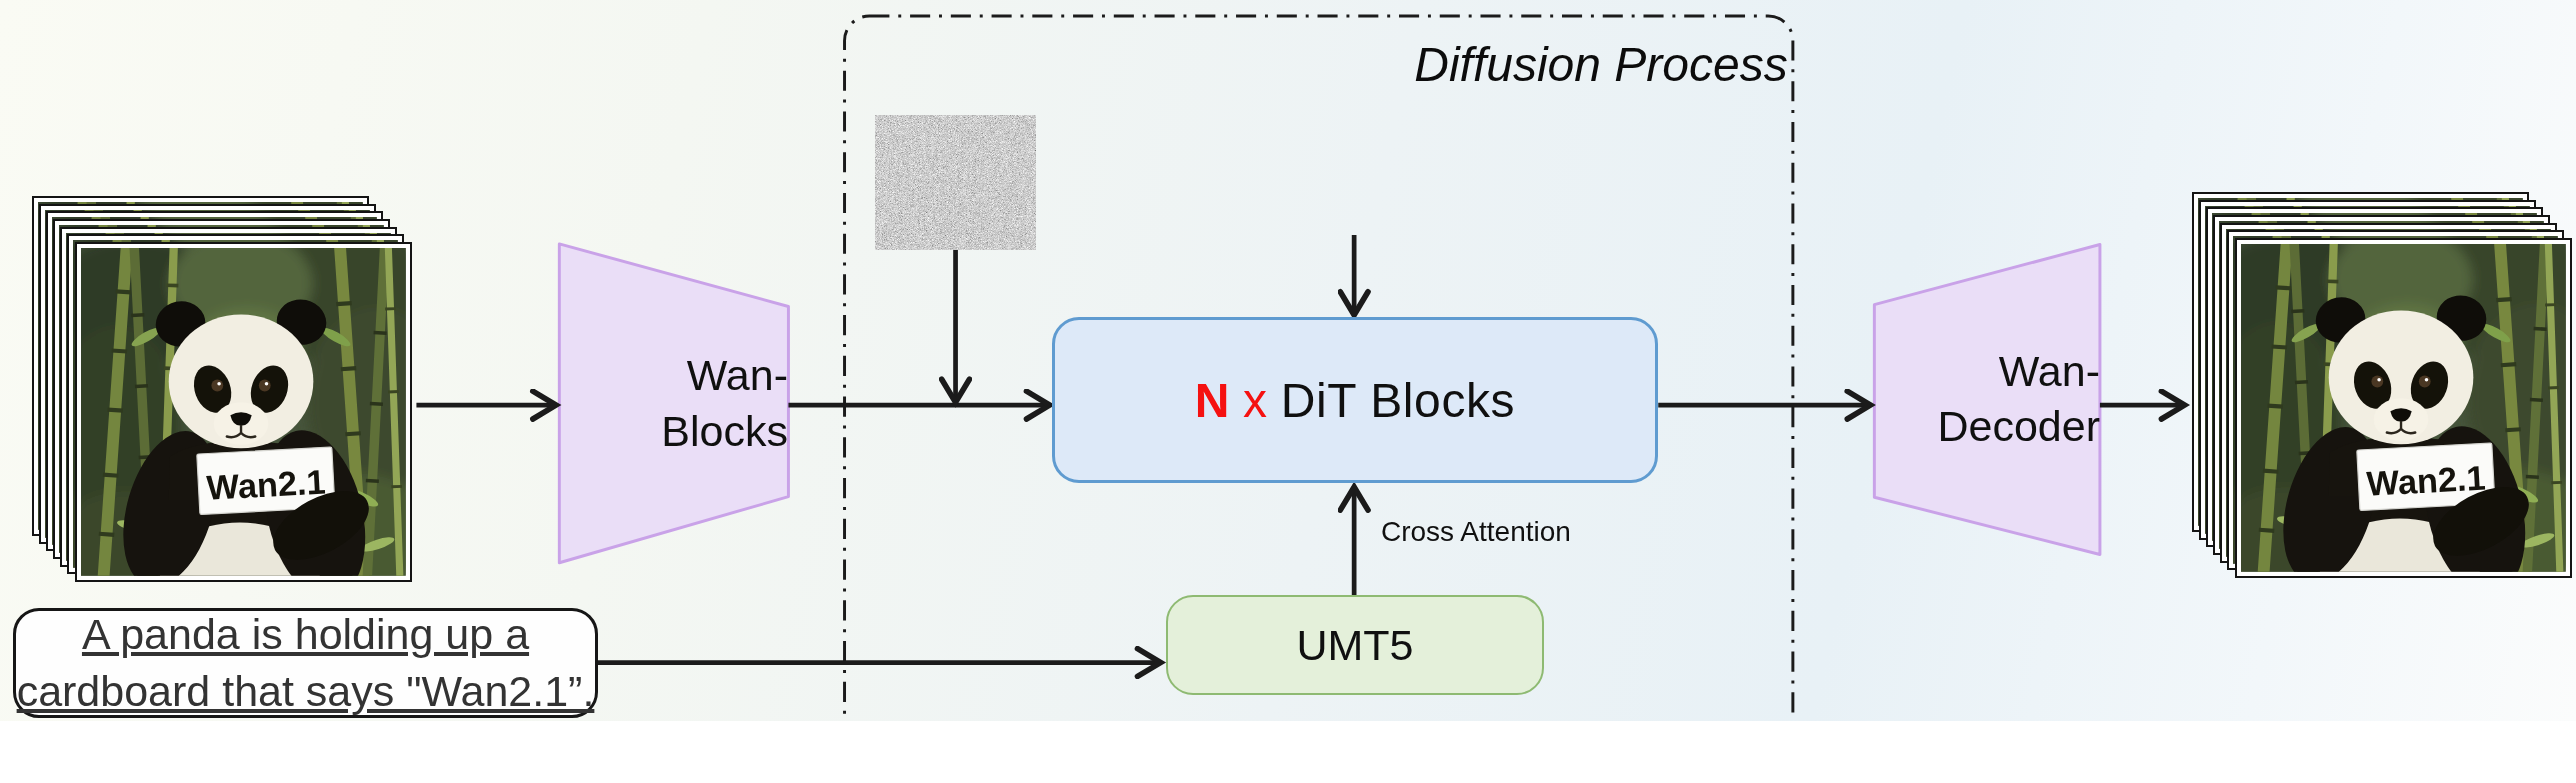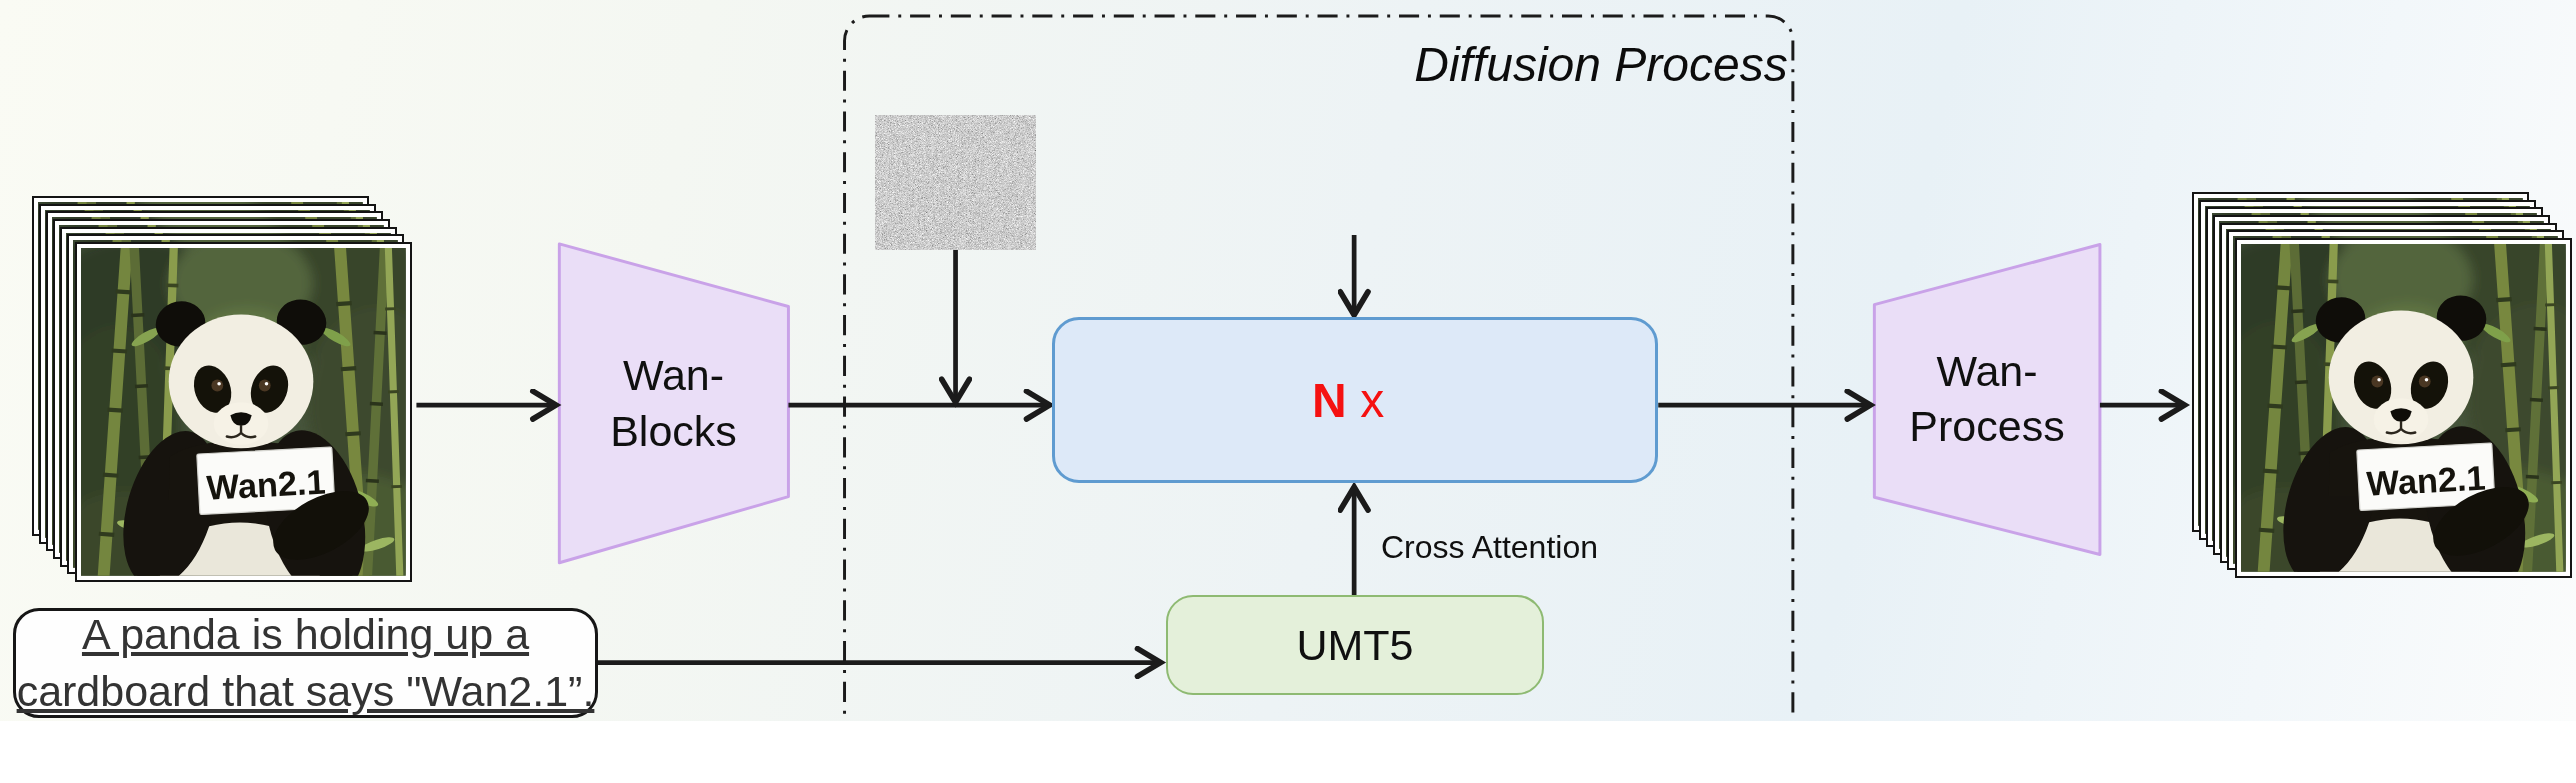--- a/index.html
+++ b/index.html
@@ -11,22 +11,22 @@
   #overlay{position:absolute;left:0;top:0;}
   .node{position:absolute;display:flex;align-items:center;justify-content:center;box-sizing:border-box;white-space:nowrap;}
   #timestep-box{left:1166px;top:132px;width:378px;height:103px;background:#faeed7;border-radius:15.4px;font-size:43px;}
   #dit-box{left:1052px;top:317px;width:606px;height:166px;background:#dde9f8;border:3px solid #5f9bd0;border-radius:27px;font-size:48px;letter-spacing:0.6px;}
   #dit-box .dit-n{color:#f51111;font-weight:bold;margin-right:13px;}
   #dit-box .dit-times{color:#f51111;margin-right:13px;}
   #umt5-box{left:1166px;top:595px;width:378px;height:100px;background:#e4f0da;border:2.4px solid #8eba72;border-radius:27px;font-size:43px;}
   #prompt-box{left:13px;top:608px;width:585px;height:110px;background:#fefefe;border:3.5px solid #161616;border-radius:26px;
     font-size:43px;color:#333;flex-direction:column;line-height:1.33;text-align:center;text-decoration:underline;}
   #diffusion-title{position:absolute;left:1400px;top:37px;width:402px;text-align:center;font-size:48px;font-style:italic;color:#0c0c0c;}
-  #cross-attention-label{position:absolute;left:1381px;top:529px;font-size:32px;}
-  .vae-label{position:absolute;display:flex;flex-direction:column;align-items:center;justify-content:center;
+  #cross-attention-label{position:absolute;left:1381px;top:516px;font-size:28px;}
+  .vae-label{position:absolute;display:flex;flex-direction:column;align-items:flex-end;justify-content:center;
     font-size:43px;line-height:1.28;box-sizing:border-box;text-align:center;}
   #encoder-label{left:559px;top:244px;width:229px;height:319px;}
   #decoder-label{left:1874px;top:244px;width:226px;height:310px;}
   .stack{position:absolute;width:390px;height:396px;}
   #stack-left{left:32px;top:196px;}
   #stack-right{left:2192px;top:192px;}
   .frame{position:absolute;width:337px;height:340px;box-sizing:border-box;background:#ffffff;border:2.4px solid #141414;padding:4.1px;}
   .frame svg{width:100%;height:100%;display:block;}
   .f0{left:0;top:0}.f1{left:7px;top:7.7px}.f2{left:14px;top:15.4px}.f3{left:21px;top:23px}
   .f4{left:28px;top:31px}.f5{left:35px;top:38px}.f6{left:43px;top:46px}
@@ -238,36 +238,37 @@
         </svg>
       </div>
   </div>
 
   <div id="diffusion-title">Diffusion Process</div>
 
 
   <div class="node" id="dit-box">
     <span class="dit-n">N</span>
     <span class="dit-times">x</span>
+    <span>DiT Blocks</span>
   </div>
 
   <div class="node" id="umt5-box">
     <span>UMT5</span>
   </div>
 
   <div id="cross-attention-label">Cross Attention</div>
 
   <div class="vae-label" id="encoder-label">
     <span>Wan-</span>
     <span>Blocks</span>
   </div>
 
   <div class="vae-label" id="decoder-label">
     <span>Wan-</span>
-    <span>Process</span>
+    <span>Decoder</span>
   </div>
 
   <div class="node" id="prompt-box">
     <span>A panda is holding up a</span>
     <span>cardboard that says "Wan2.1”.</span>
   </div>
 
 </div>
 
 

